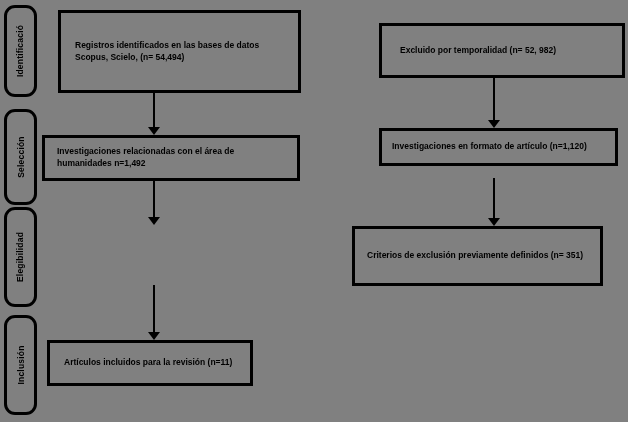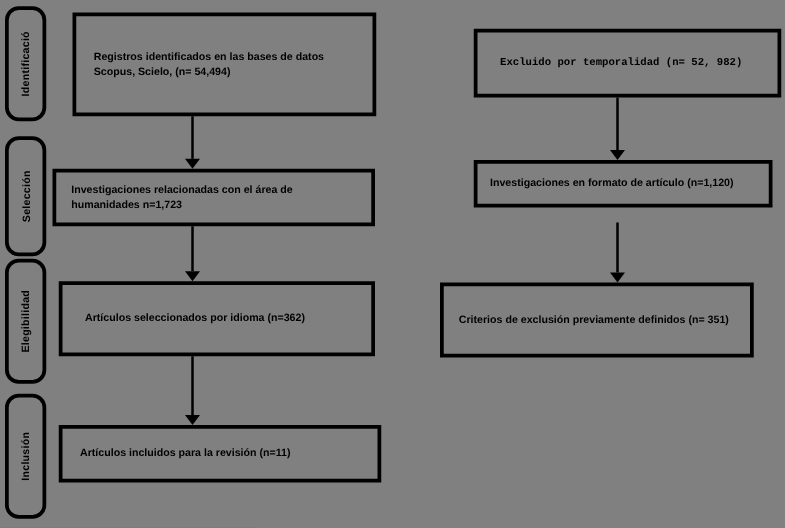--- a/index.html
+++ b/index.html
@@ -78,32 +78,29 @@
   </div>
   <div class="stage" style="top:315px;height:100px;">
     <span class="stage-label">Inclusión</span>
   </div>
 
   <div class="box" style="left:58px;top:10px;width:243px;height:83px;padding-left:14px;">
     <span class="box-text" style="max-width:212px;">Registros identificados en las bases de datos Scopus, Scielo, (n= 54,494)</span>
   </div>
 
   <div class="box" style="left:42px;top:135px;width:258px;height:46px;padding-left:12px;">
-    <span class="box-text" style="max-width:228px;">Investigaciones relacionadas con el área de humanidades n=1,723</span>
+    <span class="box-text" style="max-width:228px;">Investigaciones relacionadas con el área de humanidades n=1,492</span>
   </div>
 
-  <div class="box" style="left:47px;top:225px;width:253px;height:60px;padding-left:18px;">
-    <span class="box-text" style="max-width:222px;">Artículos seleccionados por idioma (n=362)</span>
-  </div>
 
-  <div class="box" style="left:47px;top:340px;width:258px;height:46px;padding-left:14px;">
+  <div class="box" style="left:47px;top:340px;width:206px;height:46px;padding-left:14px;">
     <span class="box-text" style="max-width:230px;">Artículos incluidos para la revisión (n=11)</span>
   </div>
 
-  <div class="box" style="left:379px;top:23px;width:246px;height:55px;padding-left:18px;font-family:Liberation Mono, monospace;">
+  <div class="box" style="left:379px;top:23px;width:246px;height:55px;padding-left:18px;">
     <span class="box-text" style="max-width:215px;">Excluido por temporalidad (n= 52, 982)</span>
   </div>
 
   <div class="box" style="left:379px;top:128px;width:239px;height:38px;padding-left:10px;">
     <span class="box-text" style="max-width:205px;">Investigaciones en formato de artículo (n=1,120)</span>
   </div>
 
   <div class="box" style="left:352px;top:226px;width:251px;height:60px;padding-left:12px;">
     <span class="box-text" style="max-width:222px;">Criterios de exclusión previamente definidos (n= 351)</span>
   </div>

